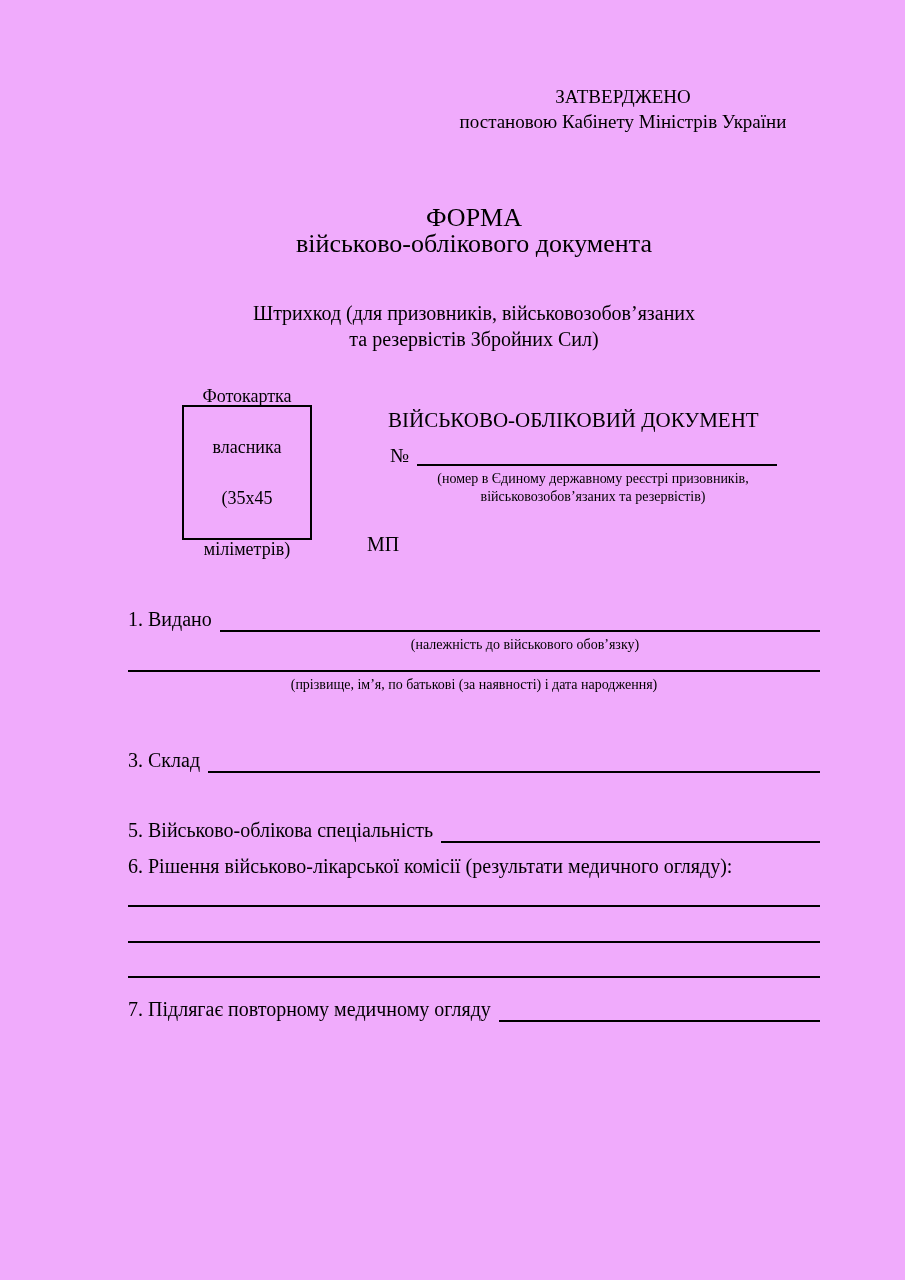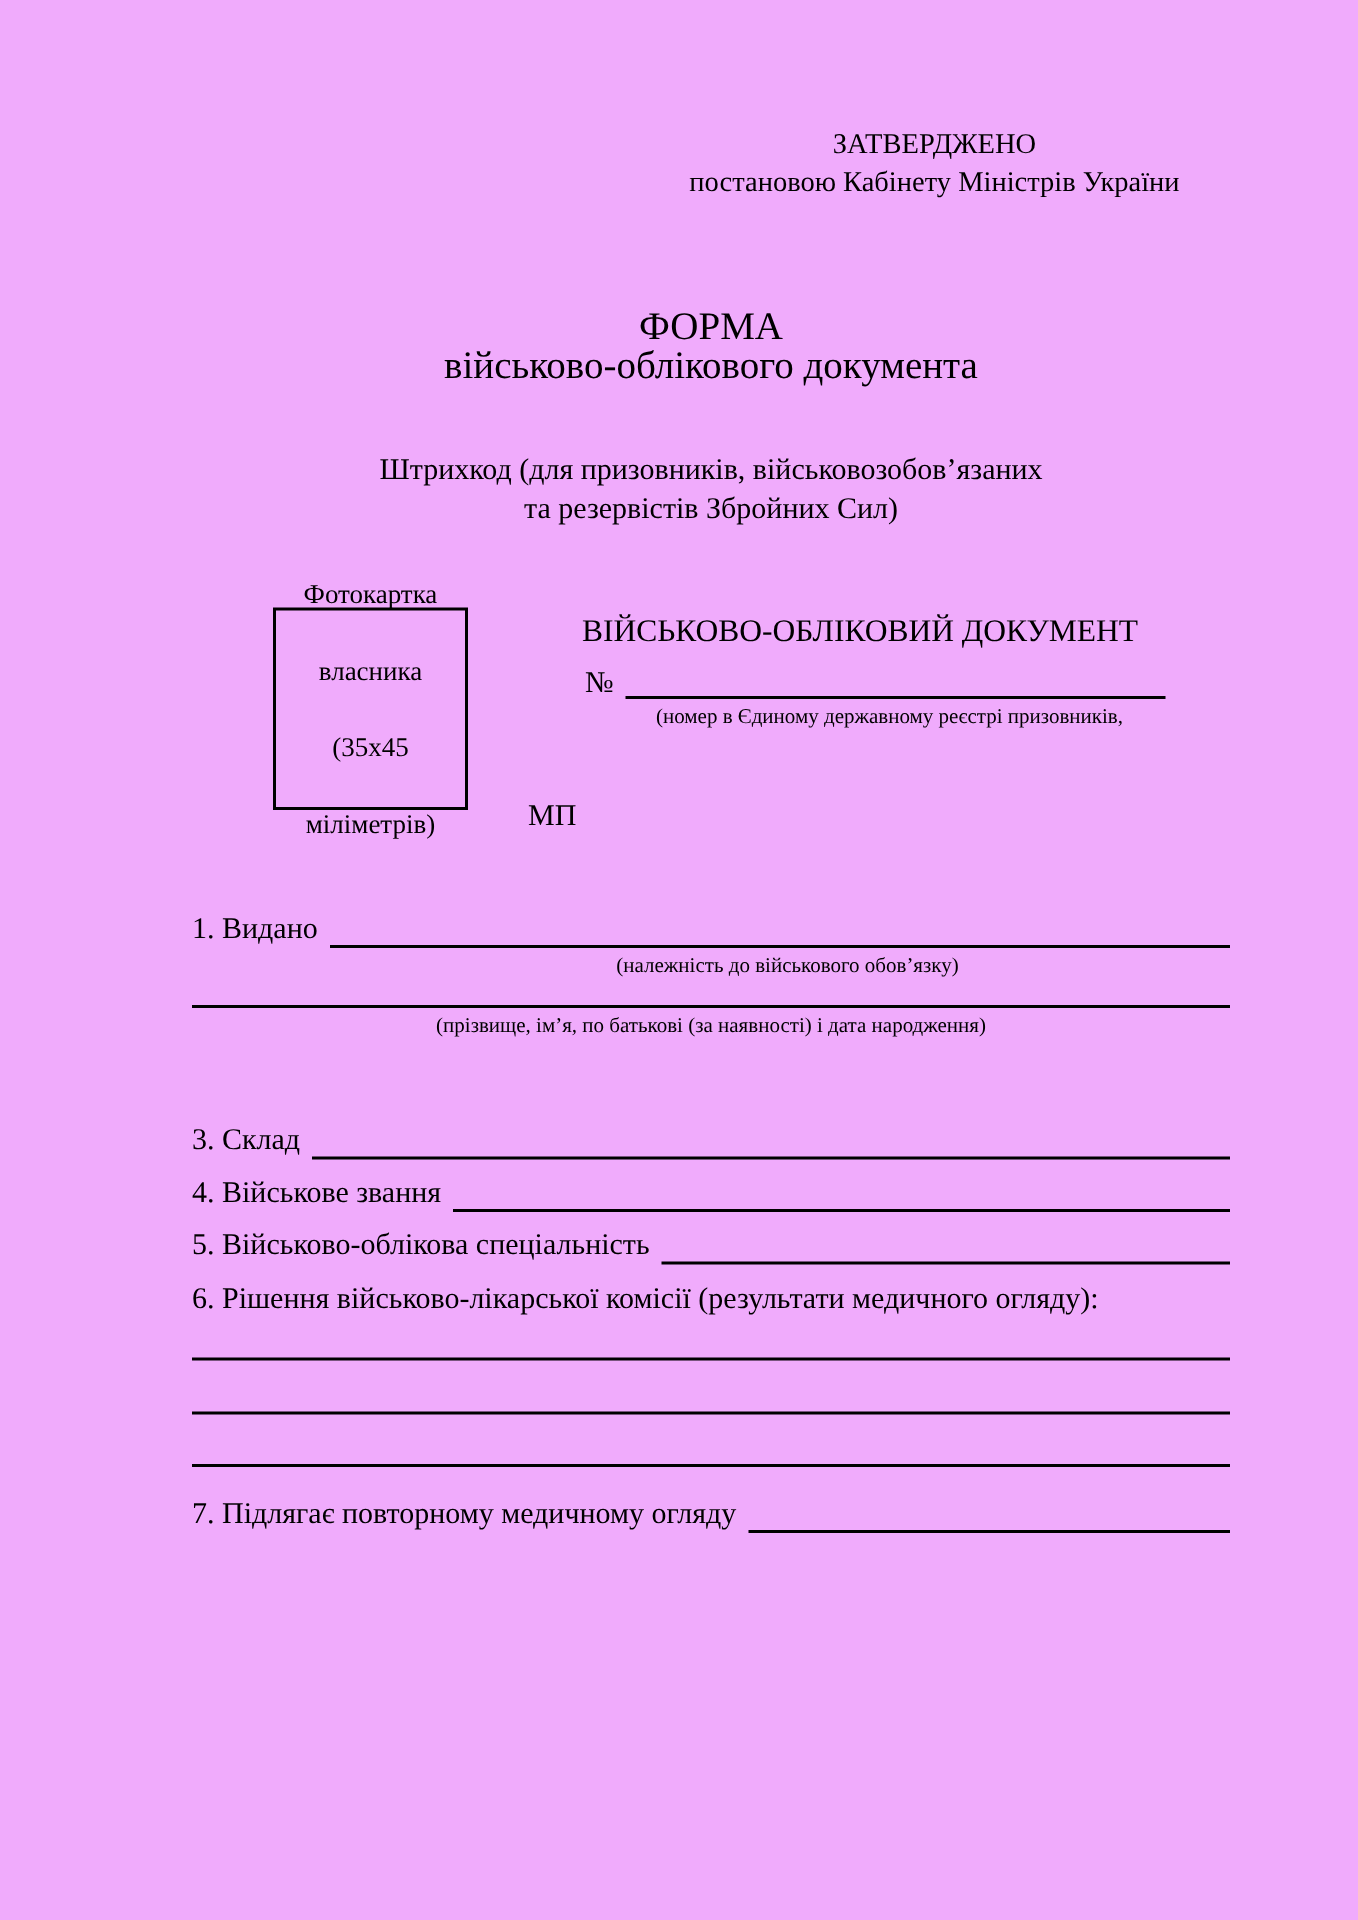--- a/index.html
+++ b/index.html
@@ -39,21 +39,21 @@
     font-size: 21px; white-space: nowrap;
   }
   .number-row {
     top: 444px; left: 390px; width: 387px; height: 22px;
     display: flex; align-items: stretch; font-size: 20px;
   }
   .number-caption {
     top: 470px; left: 412px; width: 362px;
     text-align: center; font-size: 14px; line-height: 18px;
   }
-  .stamp { top: 533px; left: 352px; font-size: 20px; }
+  .stamp { top: 533px; left: 367px; font-size: 20px; }
 
   .item {
     left: 128px; width: 692px; height: 26px;
     display: flex; align-items: stretch;
     font-size: 20px; line-height: 26px; white-space: nowrap;
   }
   .fill {
     flex: 1 1 auto;
     border-bottom: 2px solid #000;
     margin-left: 8px;
@@ -97,43 +97,40 @@
   </div>
 
   <div class="abs doc-title">ВІЙСЬКОВО-ОБЛІКОВИЙ ДОКУМЕНТ</div>
 
   <div class="abs number-row">
     <span>№</span>
     <span class="fill"></span>
   </div>
   <div class="abs number-caption">
     <div>(номер в Єдиному державному реєстрі призовників,</div>
+    <div>військовозобов’язаних та резервістів)</div>
   </div>
 
   <div class="abs stamp">МП</div>
 
   <div class="abs item" style="top:606px">
     <span>1. Видано</span>
     <span class="fill"></span>
   </div>
   <div class="abs caption cap1">(належність до військового обов’язку)</div>
 
   <div class="abs rule" style="top:650px"></div>
   <div class="abs caption cap2">(прізвище, ім’я, по батькові (за наявності) і дата народження)</div>
 
 
   <div class="abs item" style="top:747px">
     <span>3. Склад</span>
     <span class="fill"></span>
   </div>
 
-  <div class="abs item" style="top:782px">
-    <span>4. Військове звання</span>
-    <span class="fill"></span>
-  </div>
 
   <div class="abs item" style="top:817px">
     <span>5. Військово-облікова спеціальність</span>
     <span class="fill"></span>
   </div>
 
   <div class="abs item" style="top:853px">
     <span>6. Рішення військово-лікарської комісії (результати медичного огляду):</span>
   </div>
   <div class="abs rule" style="top:885px"></div>

